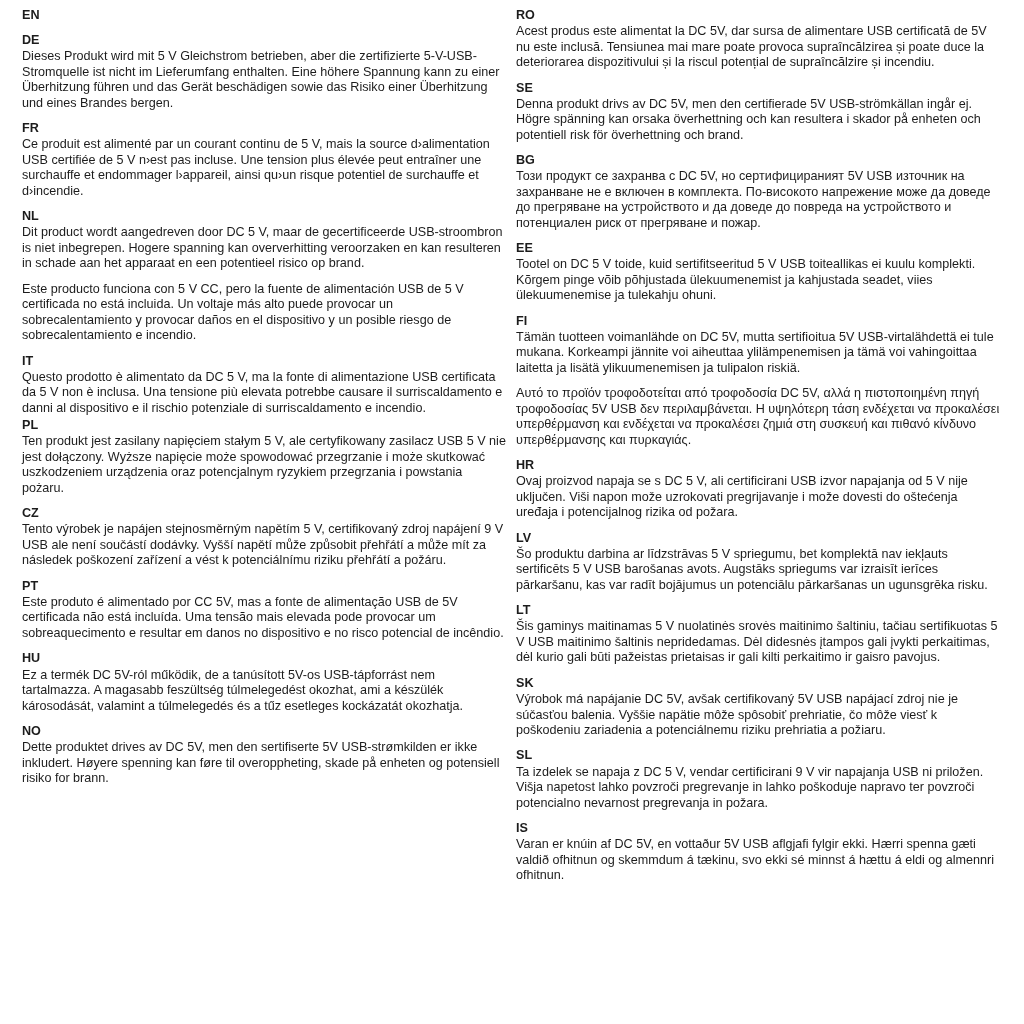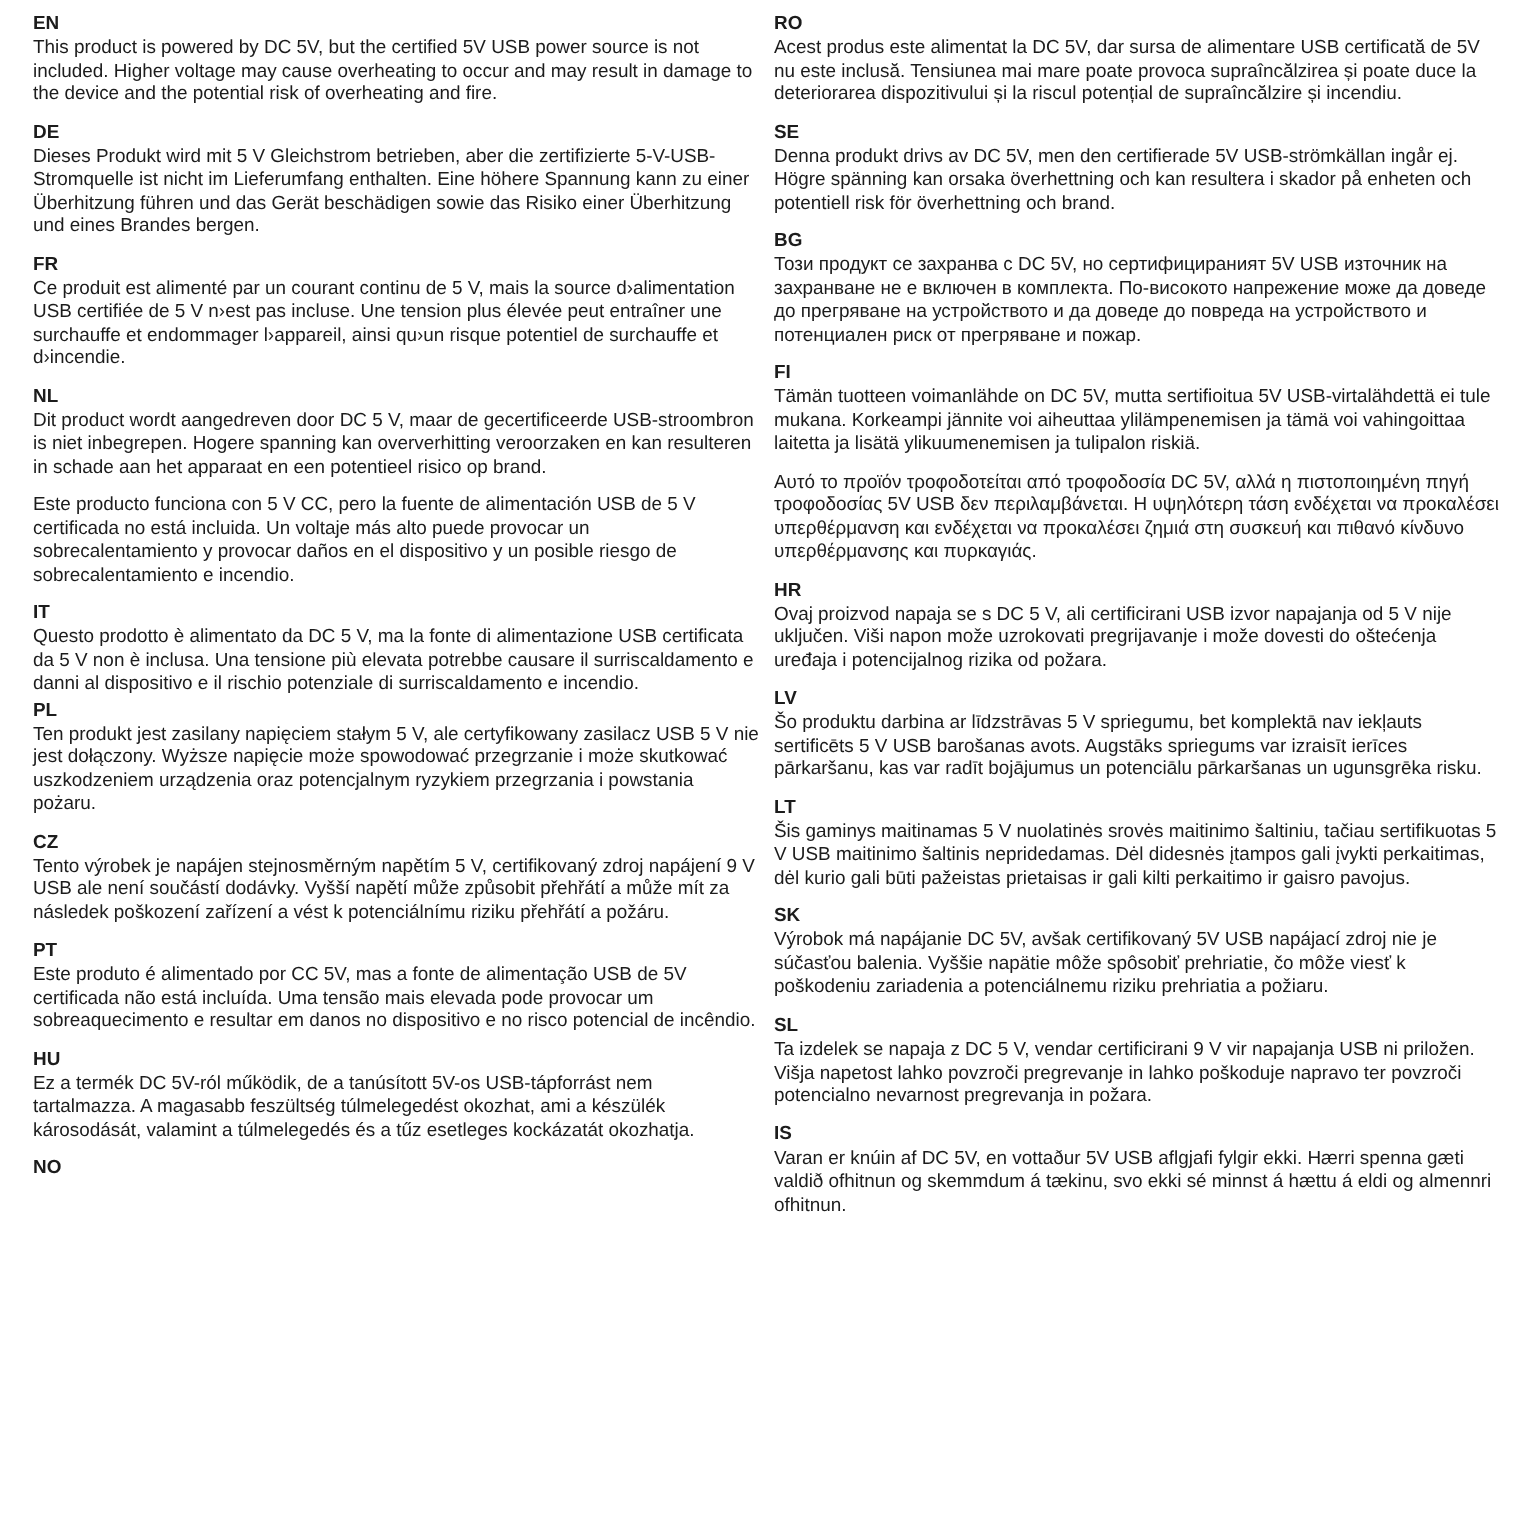--- a/index.html
+++ b/index.html
@@ -36,21 +36,20 @@
   }
 </style>
 </head>
 <body>
 
 <div class="page">
 
   <div class="col">
     <div class="lang-block">
       <p class="lang-code">EN</p>
-      <p class="lang-text">This product is powered by DC 5V, but the certified 5V USB power source is not included. Higher voltage may cause overheating to occur and may result in damage to the device and the potential risk of overheating and fire.</p>
     </div>
     <div class="lang-block">
       <p class="lang-code">DE</p>
       <p class="lang-text">Dieses Produkt wird mit 5 V Gleichstrom betrieben, aber die zertifizierte 5-V-USB-Stromquelle ist nicht im Lieferumfang enthalten. Eine höhere Spannung kann zu einer Überhitzung führen und das Gerät beschädigen sowie das Risiko einer Überhitzung und eines Brandes bergen.</p>
     </div>
     <div class="lang-block">
       <p class="lang-code">FR</p>
       <p class="lang-text">Ce produit est alimenté par un courant continu de 5 V, mais la source d›alimentation USB certifiée de 5 V n›est pas incluse. Une tension plus élevée peut entraîner une surchauffe et endommager l›appareil, ainsi qu›un risque potentiel de surchauffe et d›incendie.</p>
     </div>
     <div class="lang-block">
@@ -77,35 +76,40 @@
     <div class="lang-block">
       <p class="lang-code">PT</p>
       <p class="lang-text">Este produto é alimentado por CC 5V, mas a fonte de alimentação USB de 5V certificada não está incluída. Uma tensão mais elevada pode provocar um sobreaquecimento e resultar em danos no dispositivo e no risco potencial de incêndio.</p>
     </div>
     <div class="lang-block">
       <p class="lang-code">HU</p>
       <p class="lang-text">Ez a termék DC 5V-ról működik, de a tanúsított 5V-os USB-tápforrást nem tartalmazza. A magasabb feszültség túlmelegedést okozhat, ami a készülék károsodását, valamint a túlmelegedés és a tűz esetleges kockázatát okozhatja.</p>
     </div>
     <div class="lang-block">
       <p class="lang-code">NO</p>
+      <p class="lang-text">Dette produktet drives av DC 5V, men den sertifiserte 5V USB-strømkilden er ikke inkludert. Høyere spenning kan føre til overoppheting, skade på enheten og potensiell risiko for brann.</p>
     </div>
   </div>
 
   <div class="col">
     <div class="lang-block">
       <p class="lang-code">RO</p>
       <p class="lang-text">Acest produs este alimentat la DC 5V, dar sursa de alimentare USB certificată de 5V nu este inclusă. Tensiunea mai mare poate provoca supraîncălzirea și poate duce la deteriorarea dispozitivului și la riscul potențial de supraîncălzire și incendiu.</p>
     </div>
     <div class="lang-block">
       <p class="lang-code">SE</p>
       <p class="lang-text">Denna produkt drivs av DC 5V, men den certifierade 5V USB-strömkällan ingår ej. Högre spänning kan orsaka överhettning och kan resultera i skador på enheten och potentiell risk för överhettning och brand.</p>
     </div>
     <div class="lang-block">
       <p class="lang-code">BG</p>
       <p class="lang-text">Този продукт се захранва с DC 5V, но сертифицираният 5V USB източник на захранване не е включен в комплекта. По-високото напрежение може да доведе до прегряване на устройството и да доведе до повреда на устройството и потенциален риск от прегряване и пожар.</p>
+    </div>
+    <div class="lang-block">
+      <p class="lang-code">EE</p>
+      <p class="lang-text">Tootel on DC 5 V toide, kuid sertifitseeritud 5 V USB toiteallikas ei kuulu komplekti. Kõrgem pinge võib põhjustada ülekuumenemist ja kahjustada seadet, viies ülekuumenemise ja tulekahju ohuni.</p>
     </div>
     <div class="lang-block">
       <p class="lang-code">FI</p>
       <p class="lang-text">Tämän tuotteen voimanlähde on DC 5V, mutta sertifioitua 5V USB-virtalähdettä ei tule mukana. Korkeampi jännite voi aiheuttaa ylilämpenemisen ja tämä voi vahingoittaa laitetta ja lisätä ylikuumenemisen ja tulipalon riskiä.</p>
     </div>
     <div class="lang-block">
       <p class="lang-text">Αυτό το προϊόν τροφοδοτείται από τροφοδοσία DC 5V, αλλά η πιστοποιημένη πηγή τροφοδοσίας 5V USB δεν περιλαμβάνεται. Η υψηλότερη τάση ενδέχεται να προκαλέσει υπερθέρμανση και ενδέχεται να προκαλέσει ζημιά στη συσκευή και πιθανό κίνδυνο υπερθέρμανσης και πυρκαγιάς.</p>
     </div>
     <div class="lang-block">
       <p class="lang-code">HR</p>

